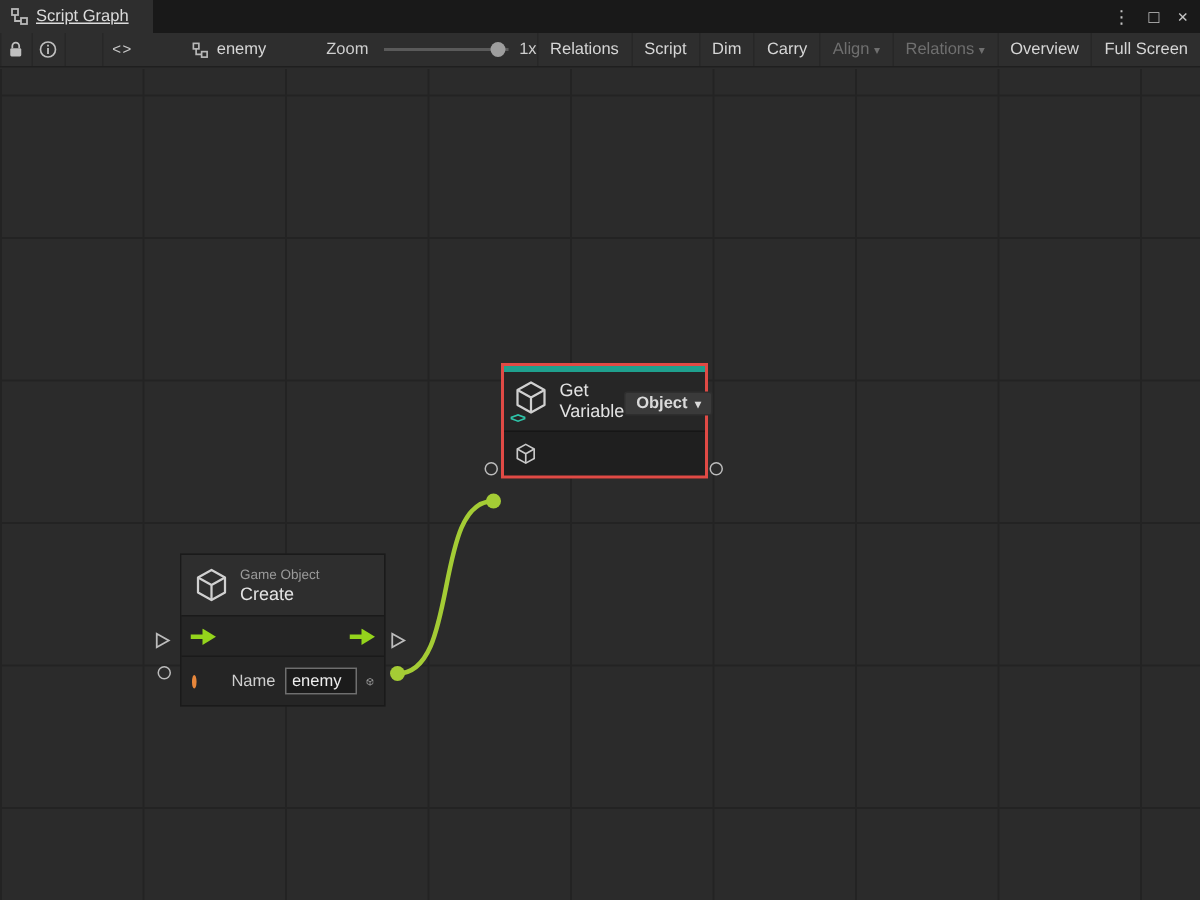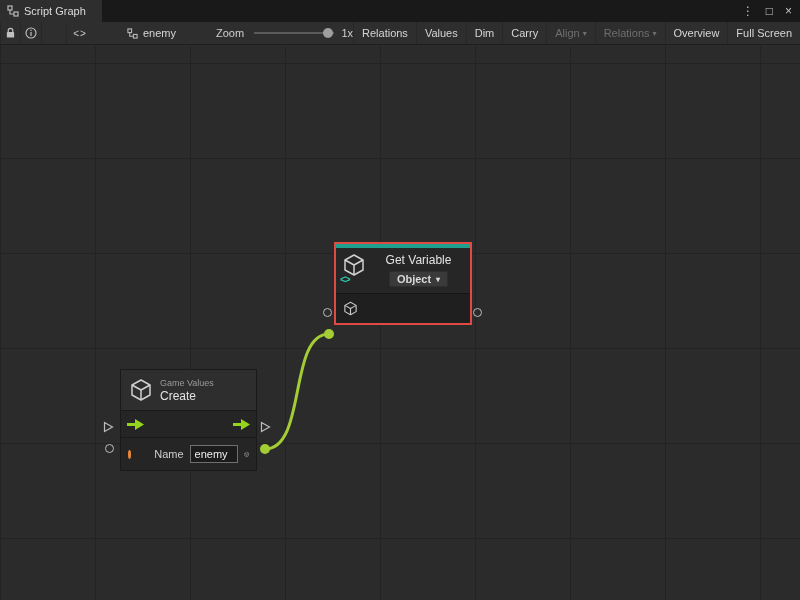--- a/index.html
+++ b/index.html
@@ -8,21 +8,21 @@
     font-family: "Liberation Sans", sans-serif;
     background:#2b2b2b;
     color:#d2d2d2;
     position:relative;
     user-select:none;
   }
   button { background:none; border:none; color:inherit; font:inherit; cursor:default; }
 
   
   .titlebar { height:22px; background:#191919; display:flex; align-items:stretch; }
-  .tab { display:flex; align-items:center; gap:5px; background:#2e2e2e; padding:0 16px 0 7px; font-size:11px; color:#dcdcdc; }
+  .tab { display:flex; align-items:center; gap:5px; background:#2e2e2e; padding:0 16px 0 7px; font-size:11px; color:#dcdcdc;text-decoration:underline; }
   .titlebar-controls { margin-left:auto; display:flex; align-items:center; gap:12px; padding-right:8px; color:#c4c4c4; }
   .tb-ctrl { font-size:12px; line-height:1; }
 
   
   .toolbar { height:23px; background:#2e2e2e; border-bottom:1px solid #1f1f1f; display:flex; align-items:stretch; font-size:11px; color:#d2d2d2; }
   .tool-icon-btn { width:23px; display:flex; align-items:center; justify-content:center; border-right:1px solid #272727; }
   .tool-icon-btn:first-child { border-left:1px solid #272727; }
   .code-btn { margin-left:24px; border-left:1px solid #272727; padding:0 6px; font-size:10px; letter-spacing:1px; color:#c8c8c8; }
   .graph-crumb { margin-left:34px; display:flex; align-items:center; gap:5px; color:#d6d6d6; }
   .zoom-label { margin-left:40px; align-self:center; color:#cfcfcf; }
@@ -55,21 +55,21 @@
   .port { position:absolute; }
   .port-circle { width:9px; height:9px; border-radius:50%; border:1px solid #bcbcbc; background:#2b2b2b; }
   .port-green { width:10px; height:10px; border-radius:50%; background:#a4cc35; }
 
   
   .gv-node { left:334px; top:196px; width:138px; border:2px solid #e04a45; background:#1f1f1f; }
   .gv-accent { height:4px; background:#1fa08e; }
   .gv-header { background:#262626; display:flex; padding:5px 6px 6px; gap:5px; }
   .icon-wrap { position:relative; width:26px; height:28px; flex:none; }
   .code-badge { position:absolute; left:-2px; bottom:-4px; color:#2ec4a9; font-size:10px; font-weight:bold; letter-spacing:-1px; }
-  .gv-head-text { flex:1; display:flex; flex-direction:column; align-items:center; }
+  .gv-head-text { flex:1; display:flex; flex-direction:row; align-items:center; }
   .node-title { font-size:12px; color:#e3e3e3; }
   .kind-dropdown { margin-top:4px; background:#3a3a3a; border:1px solid #2e2e2e; border-radius:2px; color:#dadada; font-size:11px; padding:1px 7px; display:inline-flex; align-items:center; gap:5px;font-weight:bold; }
   .kind-dropdown .chev { font-size:8px; }
   .gv-row { border-top:1px solid #161616; height:31px; display:flex; align-items:center; gap:7px; padding:0 9px; }
   .field-group { display:flex; height:18px; }
   .field-group input { width:54px; height:18px; background:#2e2e2e; border:1px solid #171717; border-right:none; border-radius:2px 0 0 2px; color:#ececec; font-size:11px; padding:0 5px; font-family:"Liberation Sans",sans-serif; }
   .field-drop { width:15px; height:18px; background:#2e2e2e; border:1px solid #171717; border-radius:0 2px 2px 0; display:flex; align-items:center; justify-content:center; font-size:7px; color:#cfcfcf; }
   .gv-row .dot.gray-sm { margin-left:auto; }
   .gv-bottom { border-top:1px solid #161616; height:30px; display:flex; align-items:center; padding:0 7px; }
 
@@ -134,21 +134,21 @@
     <div class="zoom-track"></div>
     <div class="zoom-handle"></div>
   </div>
   <span class="zoom-value">1x</span>
 
   <div class="toolbar-right">
     <button>
         <span>Relations</span>
       </button>
     <button>
-        <span>Values</span>
+        <span>Script</span>
       </button>
     <button>
         <span>Dim</span>
       </button>
     <button>
         <span>Carry</span>
       </button>
     <button class="disabled">
         <span>Align</span>
         <span class="chev">▾</span>
@@ -202,21 +202,21 @@
   <span class="port port-circle" style="left:473px; top:262px;"></span>
   <span class="port port-green" style="left:324px; top:283px;"></span>
 
   <div class="node cr-node">
     <div class="cr-header">
       <svg width="24" height="24" viewBox="0 0 24 24">
         <path d="M12 2 L21 7 V17 L12 22 L3 17 V7 Z" fill="none" stroke="#d0d0d0" stroke-width="1.5" stroke-linejoin="round"></path>
         <path d="M3 7 L12 12 L21 7 M12 12 V22" fill="none" stroke="#d0d0d0" stroke-width="1.5" stroke-linejoin="round"></path>
       </svg>
       <div>
-        <div class="node-cat">Game Values</div>
+        <div class="node-cat">Game Object</div>
         <div class="cr-title">Create</div>
       </div>
     </div>
     <div class="cr-row cr-flow">
       <svg width="17" height="11" viewBox="0 0 17 11">
         <rect x="0" y="4" width="9" height="3" fill="#94d41c"></rect>
         <path d="M8 0 L17 5.5 L8 11 Z" fill="#94d41c"></path>
       </svg>
       <svg width="17" height="11" viewBox="0 0 17 11">
         <rect x="0" y="4" width="9" height="3" fill="#94d41c"></rect>

